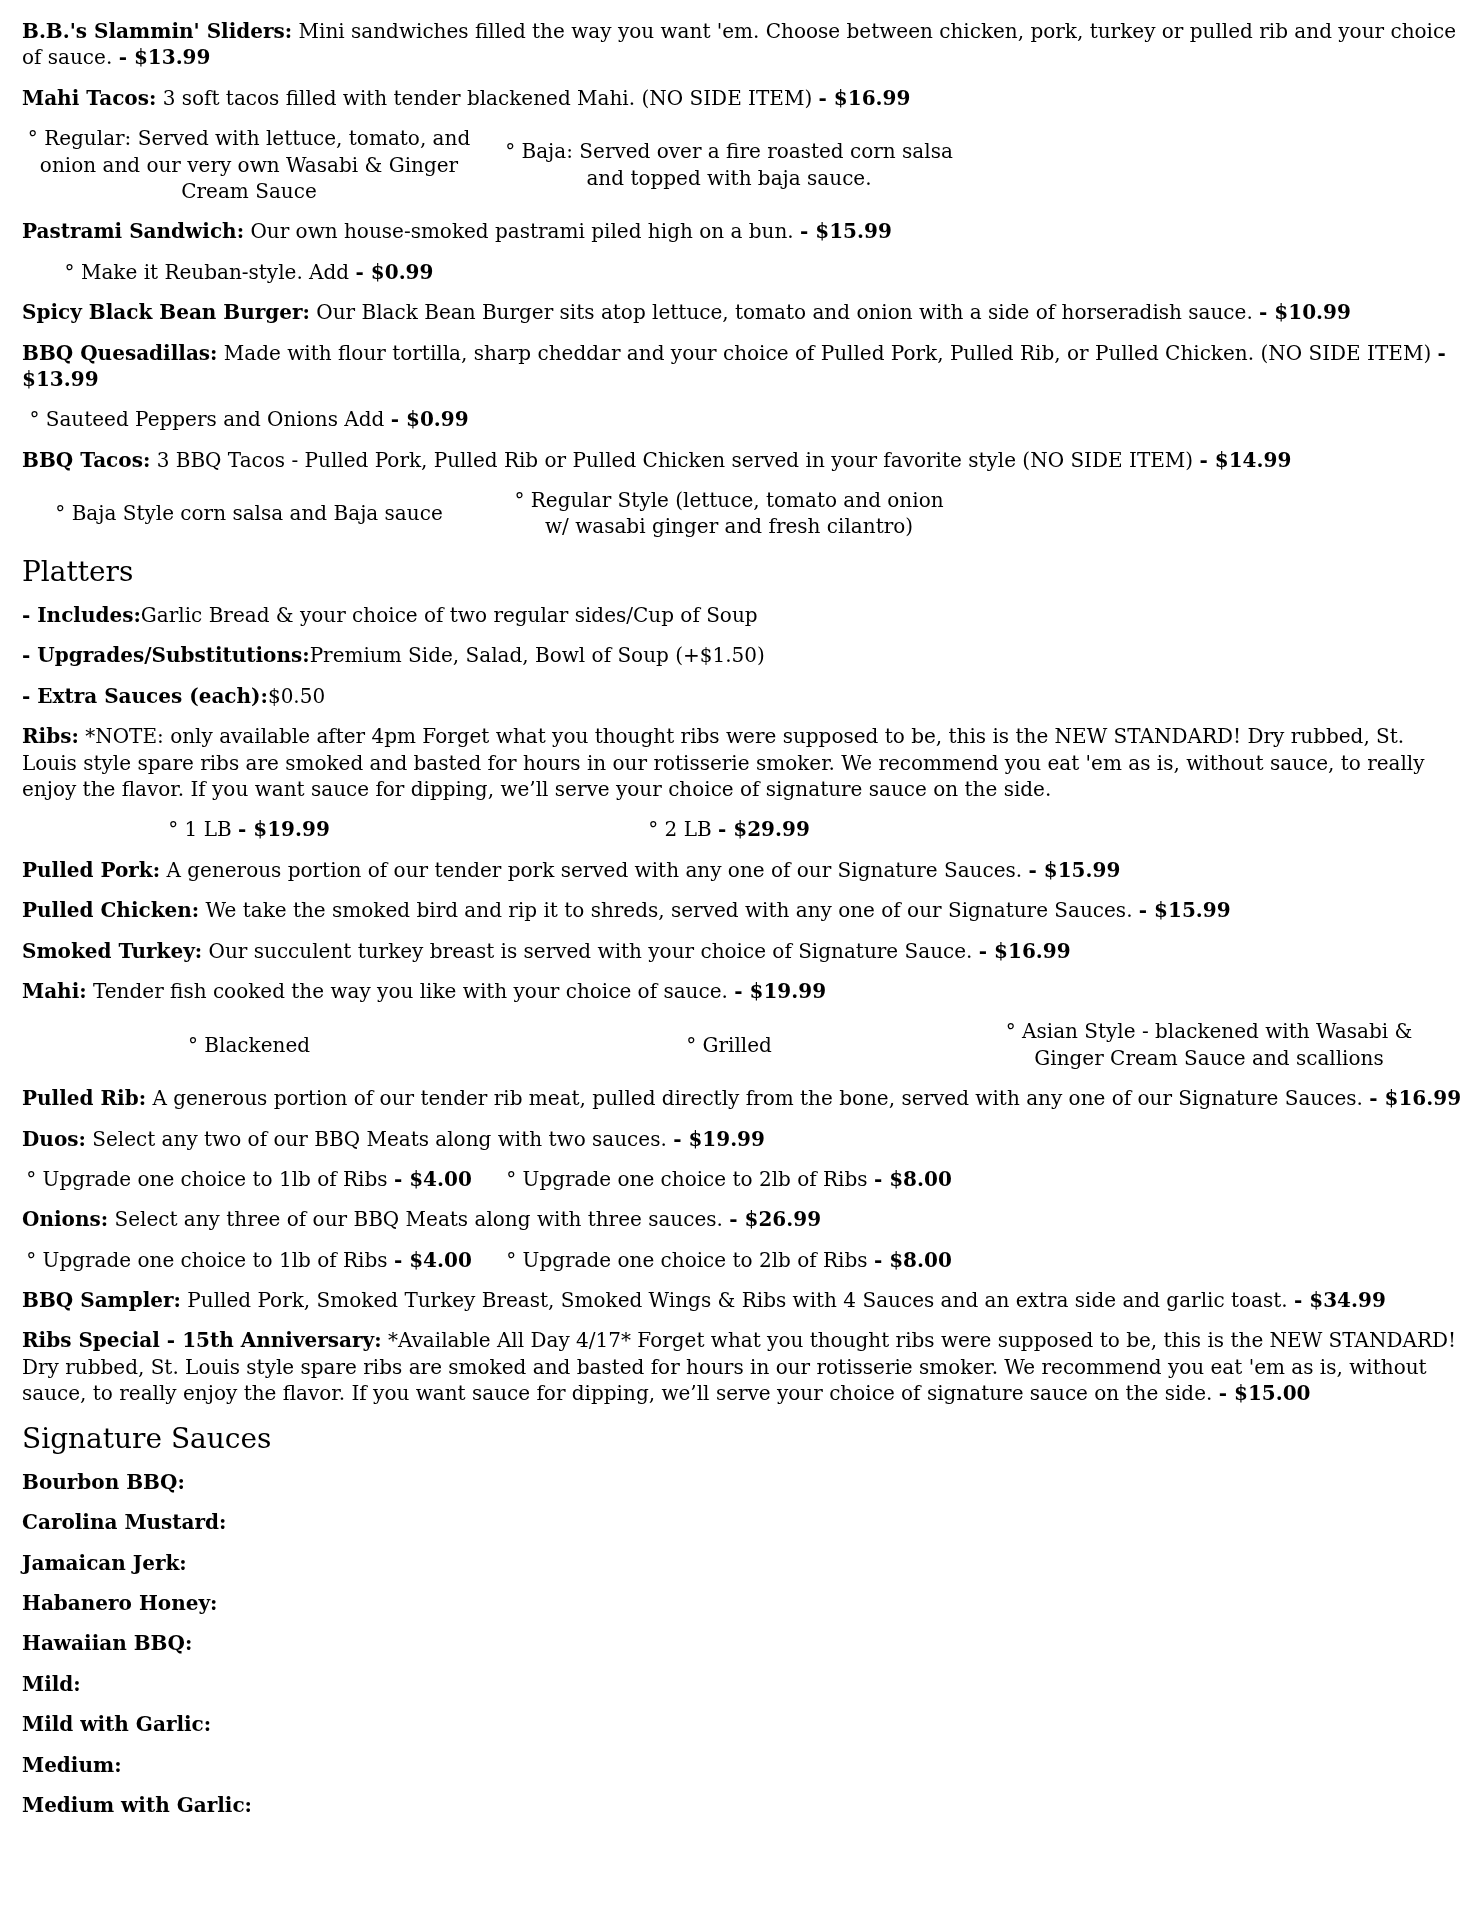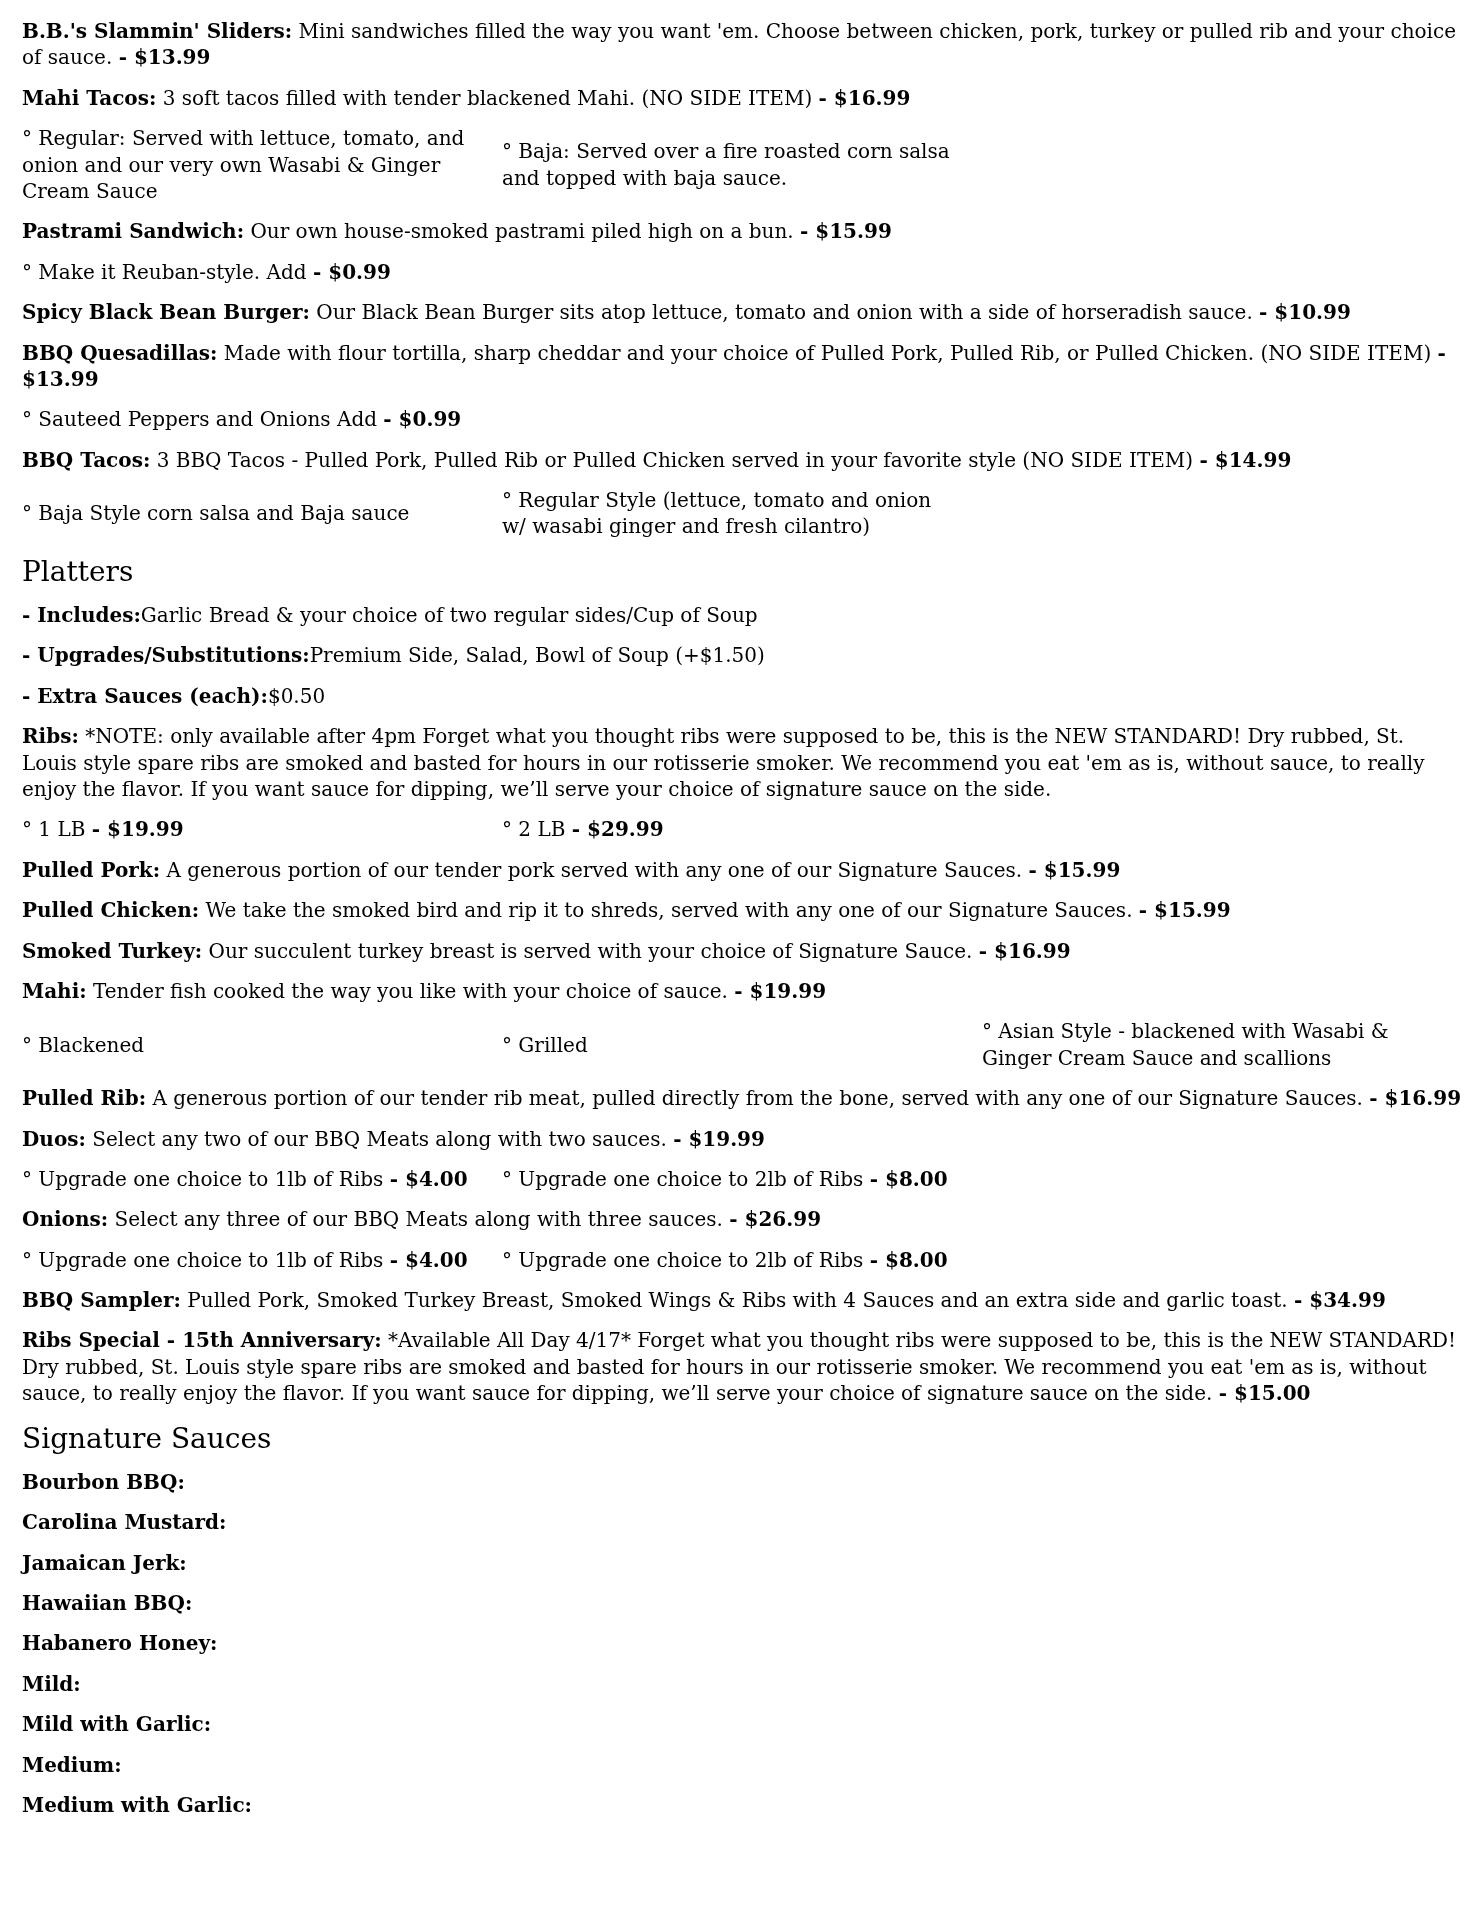--- a/index.html
+++ b/index.html
@@ -26,20 +26,21 @@
     margin: 14px 0;
   }
   strong {
     font-weight: bold;
   }
   .options-row {
     display: grid;
     grid-template-columns: repeat(3, 1fr);
     align-items: center;
     margin: 14px 0;
+    text-align: center;
   }
   .option-cell {
     padding-right: 26px;
   }
   h1.section-heading {
     font-size: 28px;
     font-weight: normal;
     line-height: 1.15;
     margin: 16px 0 12px 0;
     letter-spacing: 0;
@@ -98,20 +99,20 @@
       <div class="options-row">
         <div class="option-cell"><span>° Upgrade one choice to 1lb of Ribs</span> <strong>- $4.00</strong></div>
         <div class="option-cell"><span>° Upgrade one choice to 2lb of Ribs</span> <strong>- $8.00</strong></div>
       </div>
       <p class="menu-item"><strong>BBQ Sampler:</strong> <span>Pulled Pork, Smoked Turkey Breast, Smoked Wings &amp; Ribs with 4 Sauces and an extra side and garlic toast.</span> <strong>- $34.99</strong></p>
       <p class="menu-item"><strong>Ribs Special - 15th Anniversary:</strong> <span>*Available All Day 4/17* Forget what you thought ribs were supposed to be, this is the NEW STANDARD! Dry rubbed, St. Louis style spare ribs are smoked and basted for hours in our rotisserie smoker. We recommend you eat 'em as is, without sauce, to really enjoy the flavor. If you want sauce for dipping, we’ll serve your choice of signature sauce on the side.</span> <strong>- $15.00</strong></p>
       <h1 class="section-heading">Signature Sauces</h1>
       <p class="menu-item"><strong>Bourbon BBQ:</strong></p>
       <p class="menu-item"><strong>Carolina Mustard:</strong></p>
       <p class="menu-item"><strong>Jamaican Jerk:</strong></p>
+      <p class="menu-item"><strong>Habanero Honey:</strong></p>
       <p class="menu-item"><strong>Hawaiian BBQ:</strong></p>
-      <p class="menu-item"><strong>Habanero Honey:</strong></p>
       <p class="menu-item"><strong>Mild:</strong></p>
       <p class="menu-item"><strong>Mild with Garlic:</strong></p>
       <p class="menu-item"><strong>Medium:</strong></p>
       <p class="menu-item"><strong>Medium with Garlic:</strong></p>
     </div>
 </main>
 
 </body></html>

